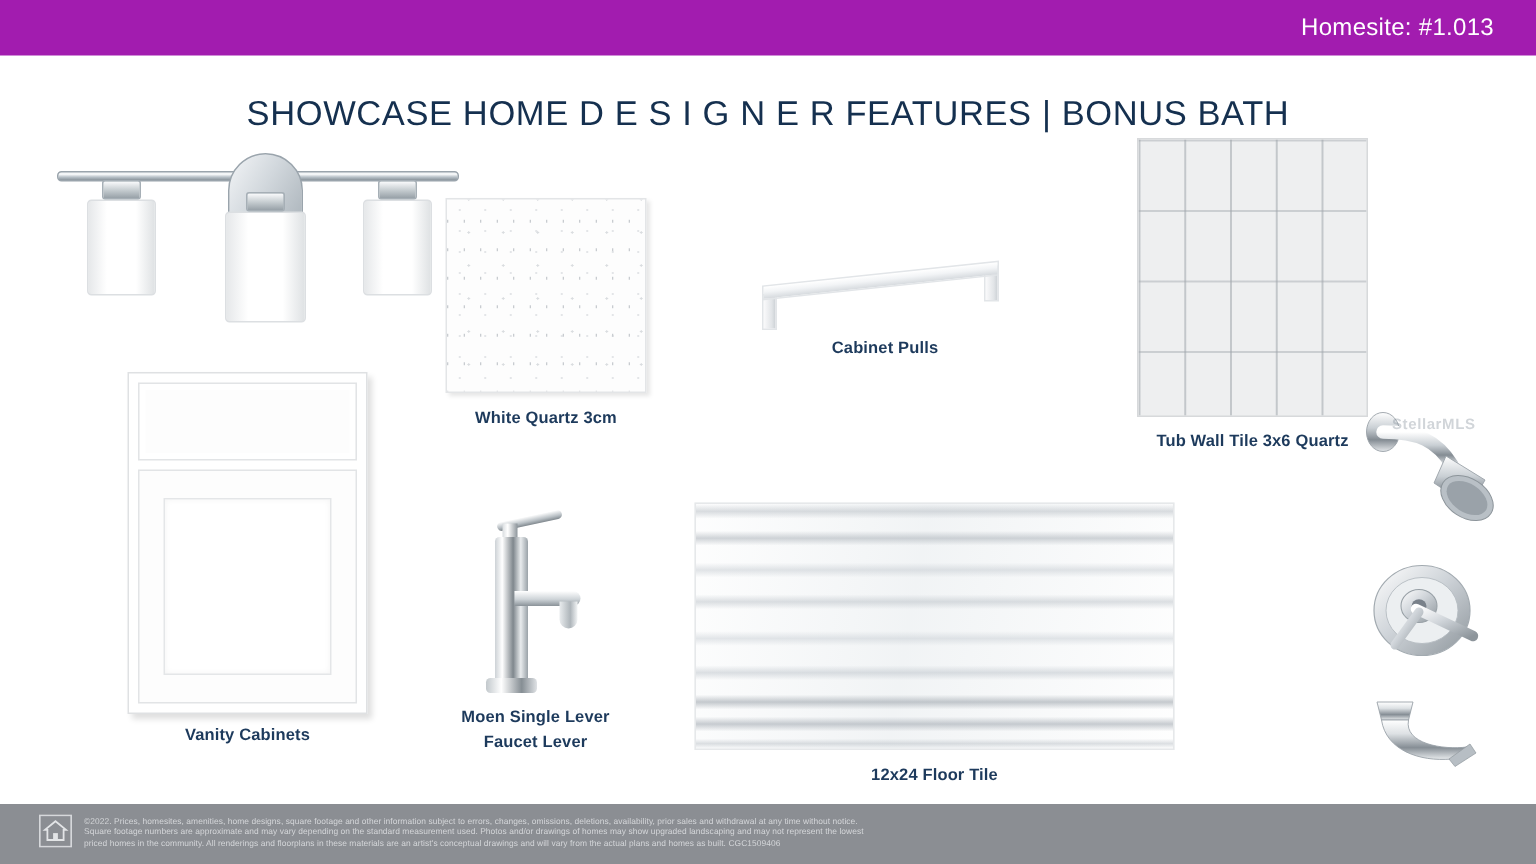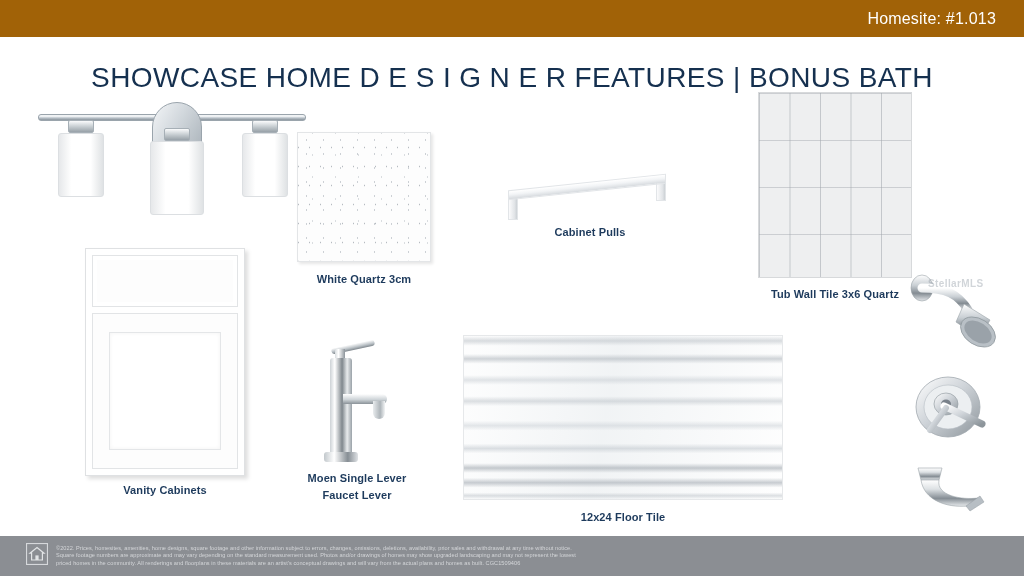--- a/index.html
+++ b/index.html
@@ -8,33 +8,33 @@
     width: 1024px; height: 576px;
     background: #ffffff;
     font-family: "Liberation Sans", sans-serif;
     position: relative;
     overflow: hidden;
   }
 
   
   #top-banner {
     position: absolute; left: 0; top: 0; width: 1024px; height: 37px;
-    background: #a16207;
+    background: #a21caf;
     display: flex; align-items: center; justify-content: flex-end;
   }
   #homesite-label {
     color: #ffffff; font-size: 16px; letter-spacing: .2px;
     padding-right: 28px; white-space: nowrap;
   }
 
   
   #page-title {
     position: absolute; left: 0; top: 62px; width: 1024px;
     text-align: center;
-    color: #15304f; font-size: 28px; letter-spacing: .4px;
+    color: #15304f; font-size: 23px; letter-spacing: .4px;
     white-space: nowrap;
   }
 
   
   .caption {
     color: #1d3a5c; font-size: 11px; font-weight: bold;
     text-align: center; line-height: 12.5px;
     letter-spacing: .1px;
   }
 

